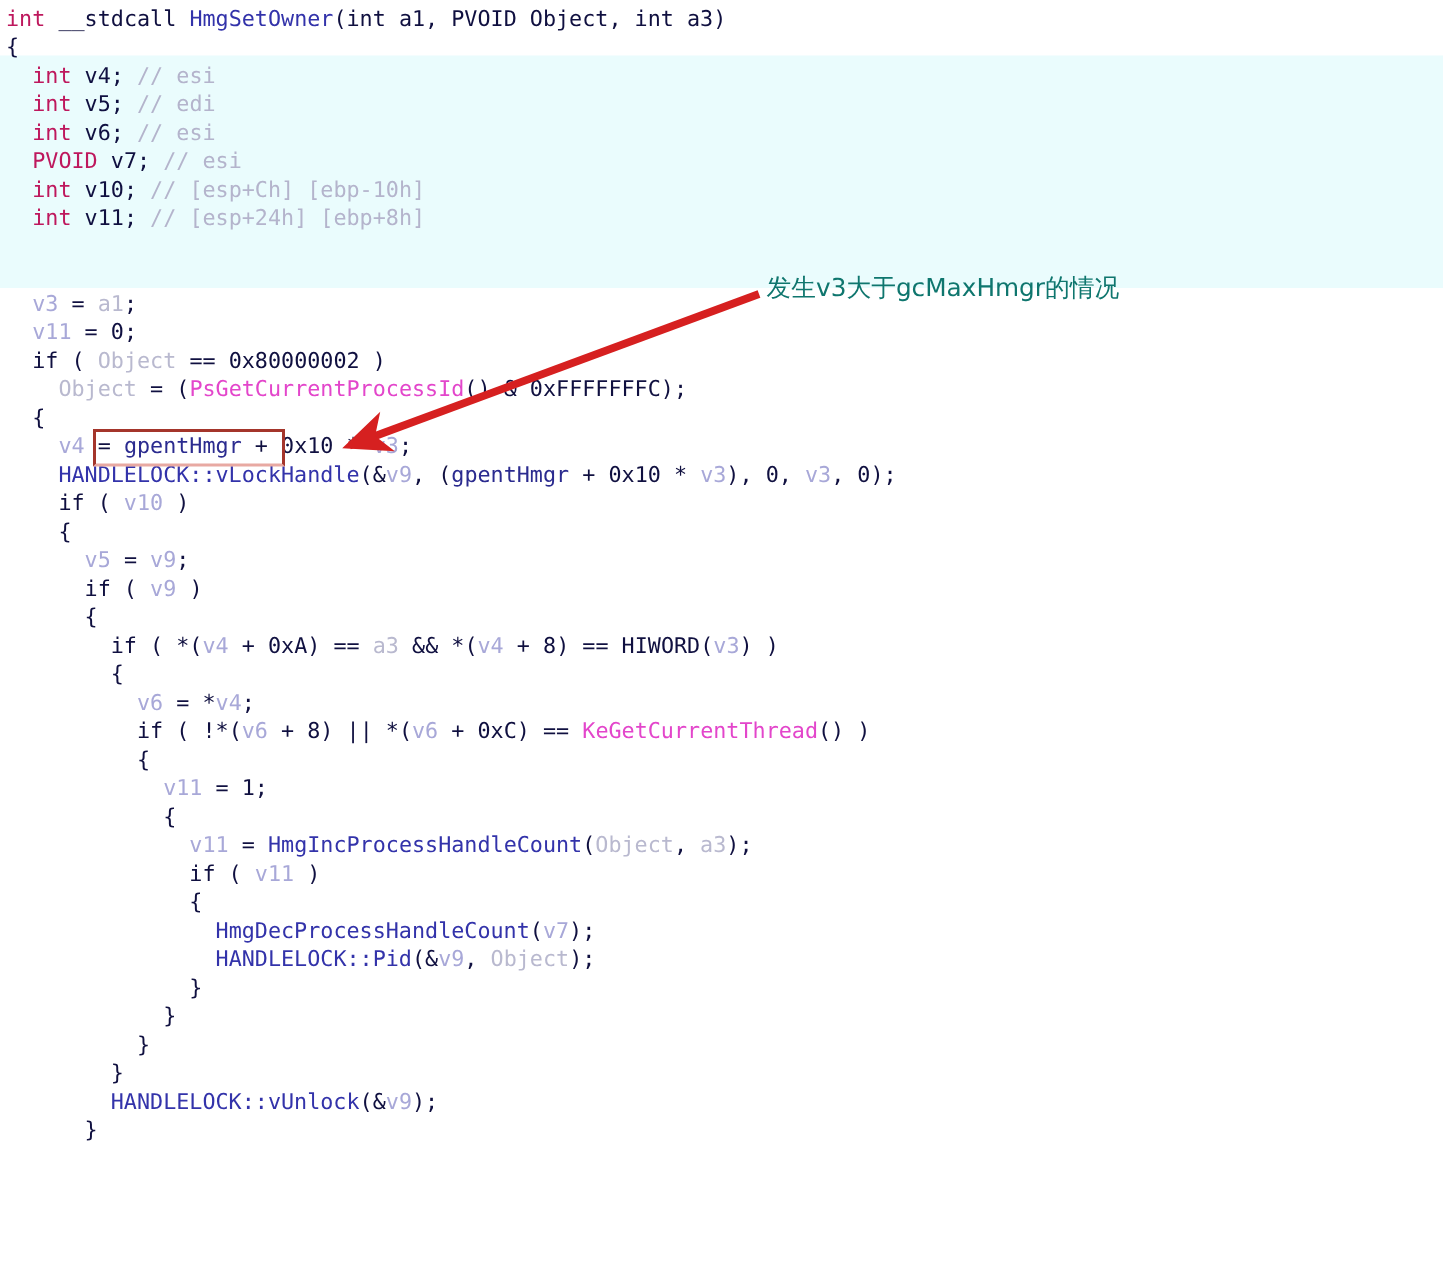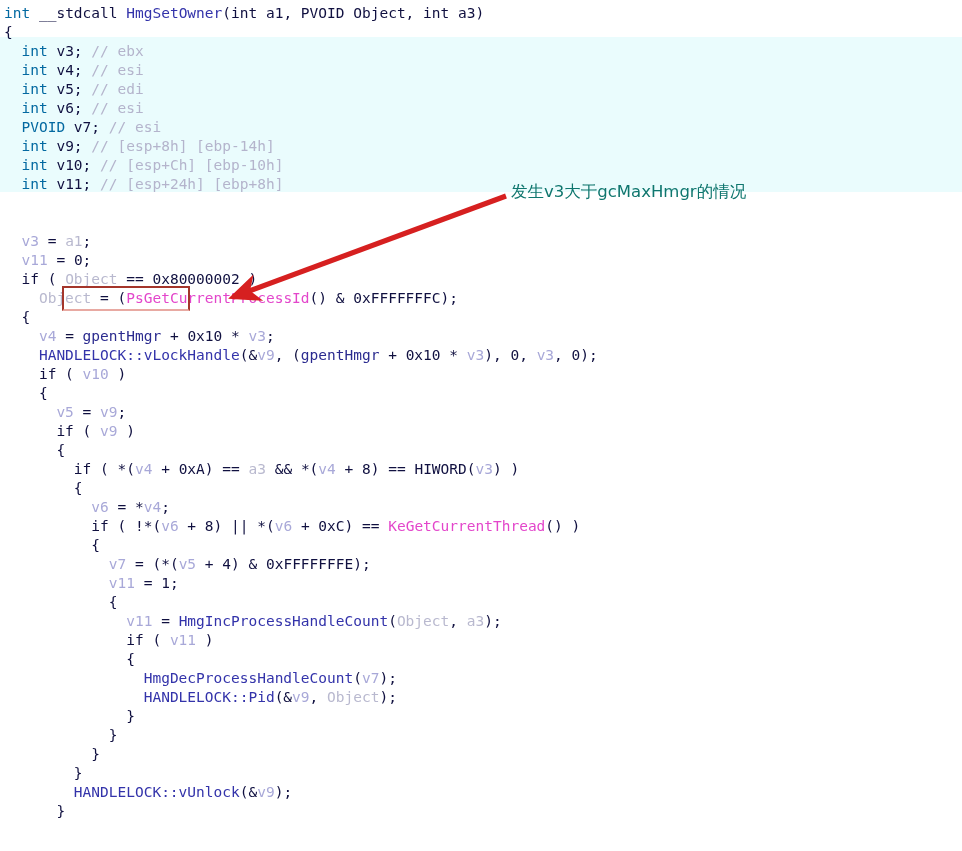--- a/index.html
+++ b/index.html
@@ -46,21 +46,21 @@
     height: 19px;
     line-height: 19px;
     font-size: 14.5px;
     white-space: pre;
     color: #2f2f66;
     letter-spacing: 0px;
   }
 
   
   .kw    { color: #101040; }              
-  .typ   { color: #0369a1; }              
+  .typ   { color: #be185d; }              
   .num   { color: #101040; }              
   .var   { color: #a8a8d8; }              
   .arg   { color: #b9b9cf; }              
   .cmt   { color: #b4b4cc; }              
   .fn    { color: #3333aa; }              
   .fnx   { color: #e346cb; }              
   .glob  { color: #2b2b8f; }              
 
   
   .hl-box {
@@ -106,26 +106,24 @@
 <div id="code-view">
 
   <div class="decl-band"></div>
 
   <div class="code-lines">
 
     <span class="ln"><span class="typ">int</span> <span class="kw">__stdcall</span> <span class="fn">HmgSetOwner</span><span class="kw">(int a1, PVOID Object, int a3)</span></span>
 
     <span class="ln"><span class="kw">{</span></span>
 
-    <span class="ln">  <span class="typ">int</span> <span class="kw">v3;</span> <span class="cmt">// ebx</span></span>
     <span class="ln">  <span class="typ">int</span> <span class="kw">v4;</span> <span class="cmt">// esi</span></span>
     <span class="ln">  <span class="typ">int</span> <span class="kw">v5;</span> <span class="cmt">// edi</span></span>
     <span class="ln">  <span class="typ">int</span> <span class="kw">v6;</span> <span class="cmt">// esi</span></span>
     <span class="ln">  <span class="typ">PVOID</span> <span class="kw">v7;</span> <span class="cmt">// esi</span></span>
-    <span class="ln">  <span class="typ">int</span> <span class="kw">v9;</span> <span class="cmt">// [esp+8h] [ebp-14h]</span></span>
     <span class="ln">  <span class="typ">int</span> <span class="kw">v10;</span> <span class="cmt">// [esp+Ch] [ebp-10h]</span></span>
     <span class="ln">  <span class="typ">int</span> <span class="kw">v11;</span> <span class="cmt">// [esp+24h] [ebp+8h]</span></span>
 
     <span class="ln"> </span>
     <span class="ln"> </span>
 
     <span class="ln">  <span class="var">v3</span> <span class="kw">=</span> <span class="arg">a1</span><span class="kw">;</span></span>
     <span class="ln">  <span class="var">v11</span> <span class="kw">=</span> <span class="num">0;</span></span>
     <span class="ln">  <span class="kw">if (</span> <span class="arg">Object</span> <span class="kw">==</span> <span class="num">0x80000002</span> <span class="kw">)</span></span>
     <span class="ln">    <span class="arg">Object</span> <span class="kw">= (</span><span class="fnx">PsGetCurrentProcessId</span><span class="kw">() &amp; </span><span class="num">0xFFFFFFFC</span><span class="kw">);</span></span>
@@ -135,21 +133,20 @@
     <span class="ln">    <span class="kw">if (</span> <span class="var">v10</span> <span class="kw">)</span></span>
     <span class="ln">    <span class="kw">{</span></span>
     <span class="ln">      <span class="var">v5</span> <span class="kw">=</span> <span class="var">v9</span><span class="kw">;</span></span>
     <span class="ln">      <span class="kw">if (</span> <span class="var">v9</span> <span class="kw">)</span></span>
     <span class="ln">      <span class="kw">{</span></span>
     <span class="ln">        <span class="kw">if ( *(</span><span class="var">v4</span> <span class="kw">+</span> <span class="num">0xA</span><span class="kw">) ==</span> <span class="arg">a3</span> <span class="kw">&amp;&amp; *(</span><span class="var">v4</span> <span class="kw">+</span> <span class="num">8</span><span class="kw">) == </span><span class="kw">HIWORD</span><span class="kw">(</span><span class="var">v3</span><span class="kw">) )</span></span>
     <span class="ln">        <span class="kw">{</span></span>
     <span class="ln">          <span class="var">v6</span> <span class="kw">= *</span><span class="var">v4</span><span class="kw">;</span></span>
     <span class="ln">          <span class="kw">if ( !*(</span><span class="var">v6</span> <span class="kw">+</span> <span class="num">8</span><span class="kw">) || *(</span><span class="var">v6</span> <span class="kw">+</span> <span class="num">0xC</span><span class="kw">) == </span><span class="fnx">KeGetCurrentThread</span><span class="kw">() )</span></span>
     <span class="ln">          <span class="kw">{</span></span>
-    <span class="ln">            <span class="var">v7</span> <span class="kw">= (*(</span><span class="var">v5</span> <span class="kw">+</span> <span class="num">4</span><span class="kw">) &amp; </span><span class="num">0xFFFFFFFE</span><span class="kw">);</span></span>
     <span class="ln">            <span class="var">v11</span> <span class="kw">=</span> <span class="num">1;</span></span>
     <span class="ln">            <span class="kw">{</span></span>
     <span class="ln">              <span class="var">v11</span> <span class="kw">=</span> <span class="fn">HmgIncProcessHandleCount</span><span class="kw">(</span><span class="arg">Object</span><span class="kw">, </span><span class="arg">a3</span><span class="kw">);</span></span>
     <span class="ln">              <span class="kw">if (</span> <span class="var">v11</span> <span class="kw">)</span></span>
     <span class="ln">              <span class="kw">{</span></span>
     <span class="ln">                <span class="fn">HmgDecProcessHandleCount</span><span class="kw">(</span><span class="var">v7</span><span class="kw">);</span></span>
     <span class="ln">                <span class="fn">HANDLELOCK::Pid</span><span class="kw">(&amp;</span><span class="var">v9</span><span class="kw">, </span><span class="arg">Object</span><span class="kw">);</span></span>
     <span class="ln">              <span class="kw">}</span></span>
     <span class="ln">            <span class="kw">}</span></span>
     <span class="ln">          <span class="kw">}</span></span>

